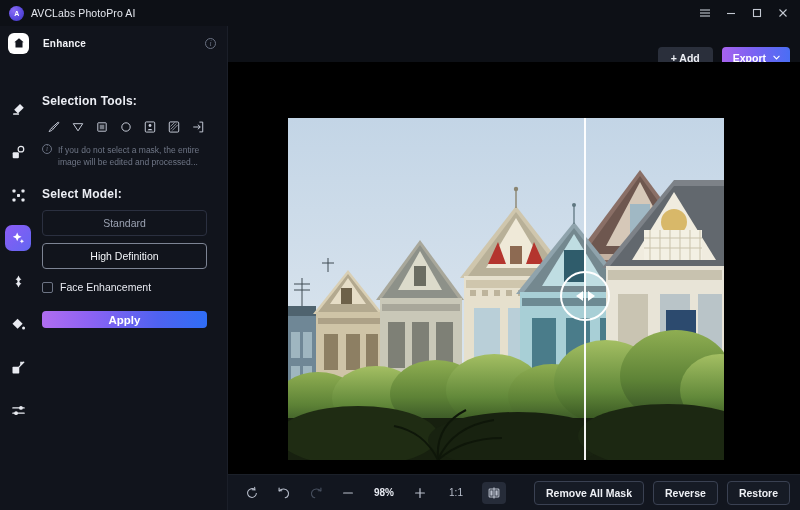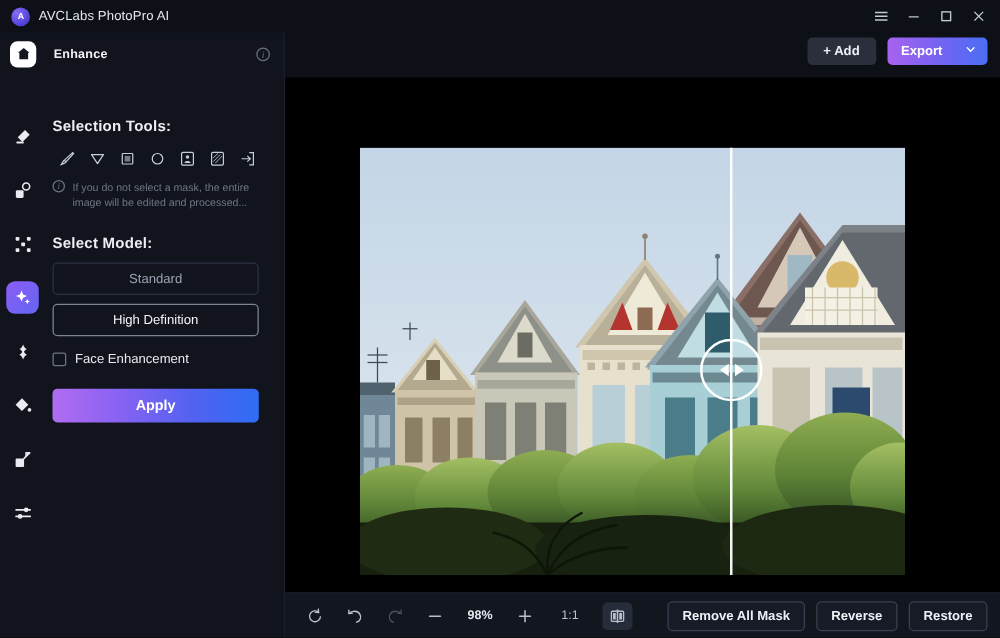--- a/index.html
+++ b/index.html
@@ -110,46 +110,46 @@
   }
   #face-row {
     display: flex; align-items: flex-end; gap: 7px; margin-top: 12px; margin-bottom: 18px;
   }
   .checkbox {
     width: 11px; height: 11px; border-radius: 2px;
     border: 1.2px solid #6d7484; background: transparent;
   }
   #face-label { font-size: 10.5px; color: #e8eaf1; }
   #apply-btn {
-    width: 165px; height: 27px; border-radius: 4px;
+    width: 165px; height: 17px; border-radius: 4px;
     background: linear-gradient(90deg, #b06df0 0%, #8e63f3 28%, #4f62f0 70%, #2f6df5 100%);
     color: #ffffff; font-size: 11.5px; font-weight: bold;
     display: flex; align-items: center; justify-content: center;
   }
 
   
   #main {
     position: absolute; top: 26px; left: 228px; right: 0; bottom: 0;
     background: #0d1016;
   }
   #main-header {
-    position: absolute; top: 4px; left: 0; right: 0; height: 36px;
-    display: flex; align-items: flex-start; justify-content: flex-end;
+    position: absolute; top: 14px; left: 0; right: 0; height: 36px;
+    display: flex; align-items: center; justify-content: flex-end;
     padding-right: 10px; gap: 9px;
   }
   #add-btn {
     height: 22px; padding: 0 13px; border-radius: 4px;
     background: #2a2f3b; color: #eef0f5; font-size: 10.5px; font-weight: bold;
     display: flex; align-items: center; gap: 4px;
   }
   #export-btn {
     height: 22px; padding: 0 9px 0 11px; border-radius: 4px;
     background: linear-gradient(90deg, #a763ee 0%, #7b62f2 45%, #4a6ef4 100%);
     color: #ffffff; font-size: 10.5px; font-weight: bold;
-    display: flex; align-items: center; gap: 18px;
+    display: flex; align-items: center; gap: 6px;
   }
   #canvas {
     position: absolute; top: 36px; left: 0; right: 0; bottom: 36px;
     background: #000000; overflow: hidden;
   }
   #photo-wrap {
     position: absolute; left: 60px; top: 56px; width: 436px; height: 342px;
     overflow: hidden;
   }
   #photo { position: absolute; inset: 0; }

